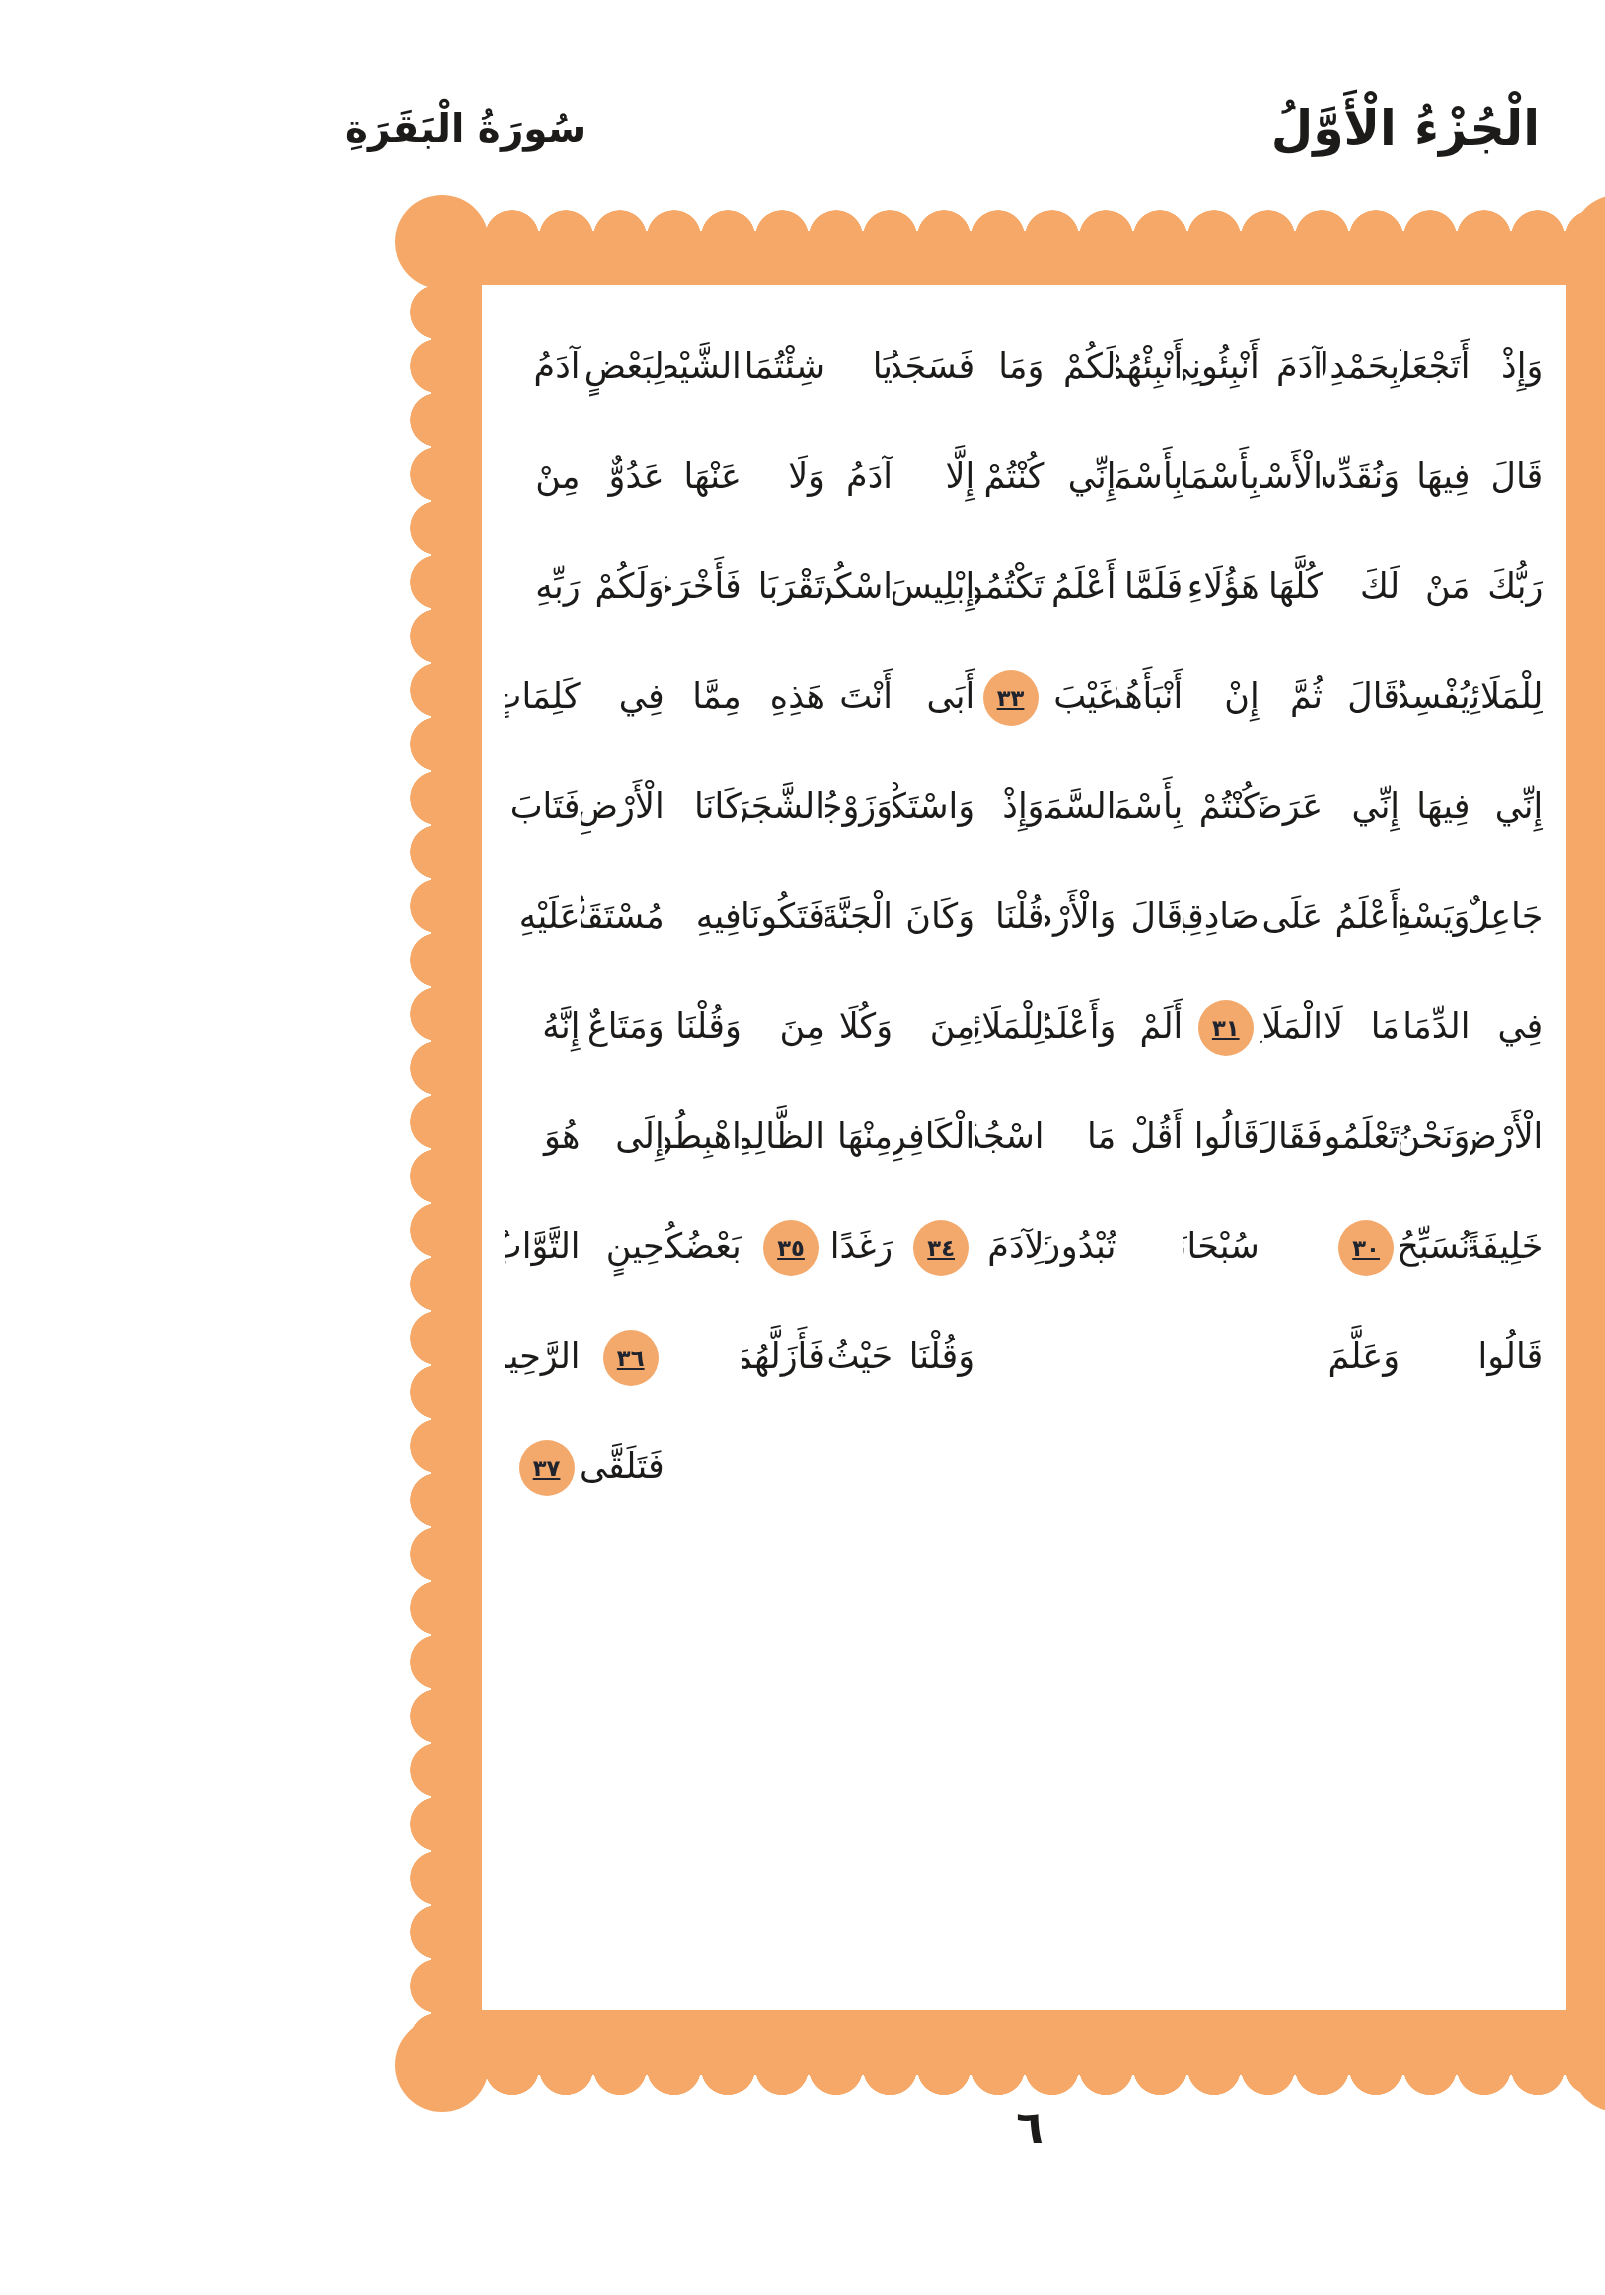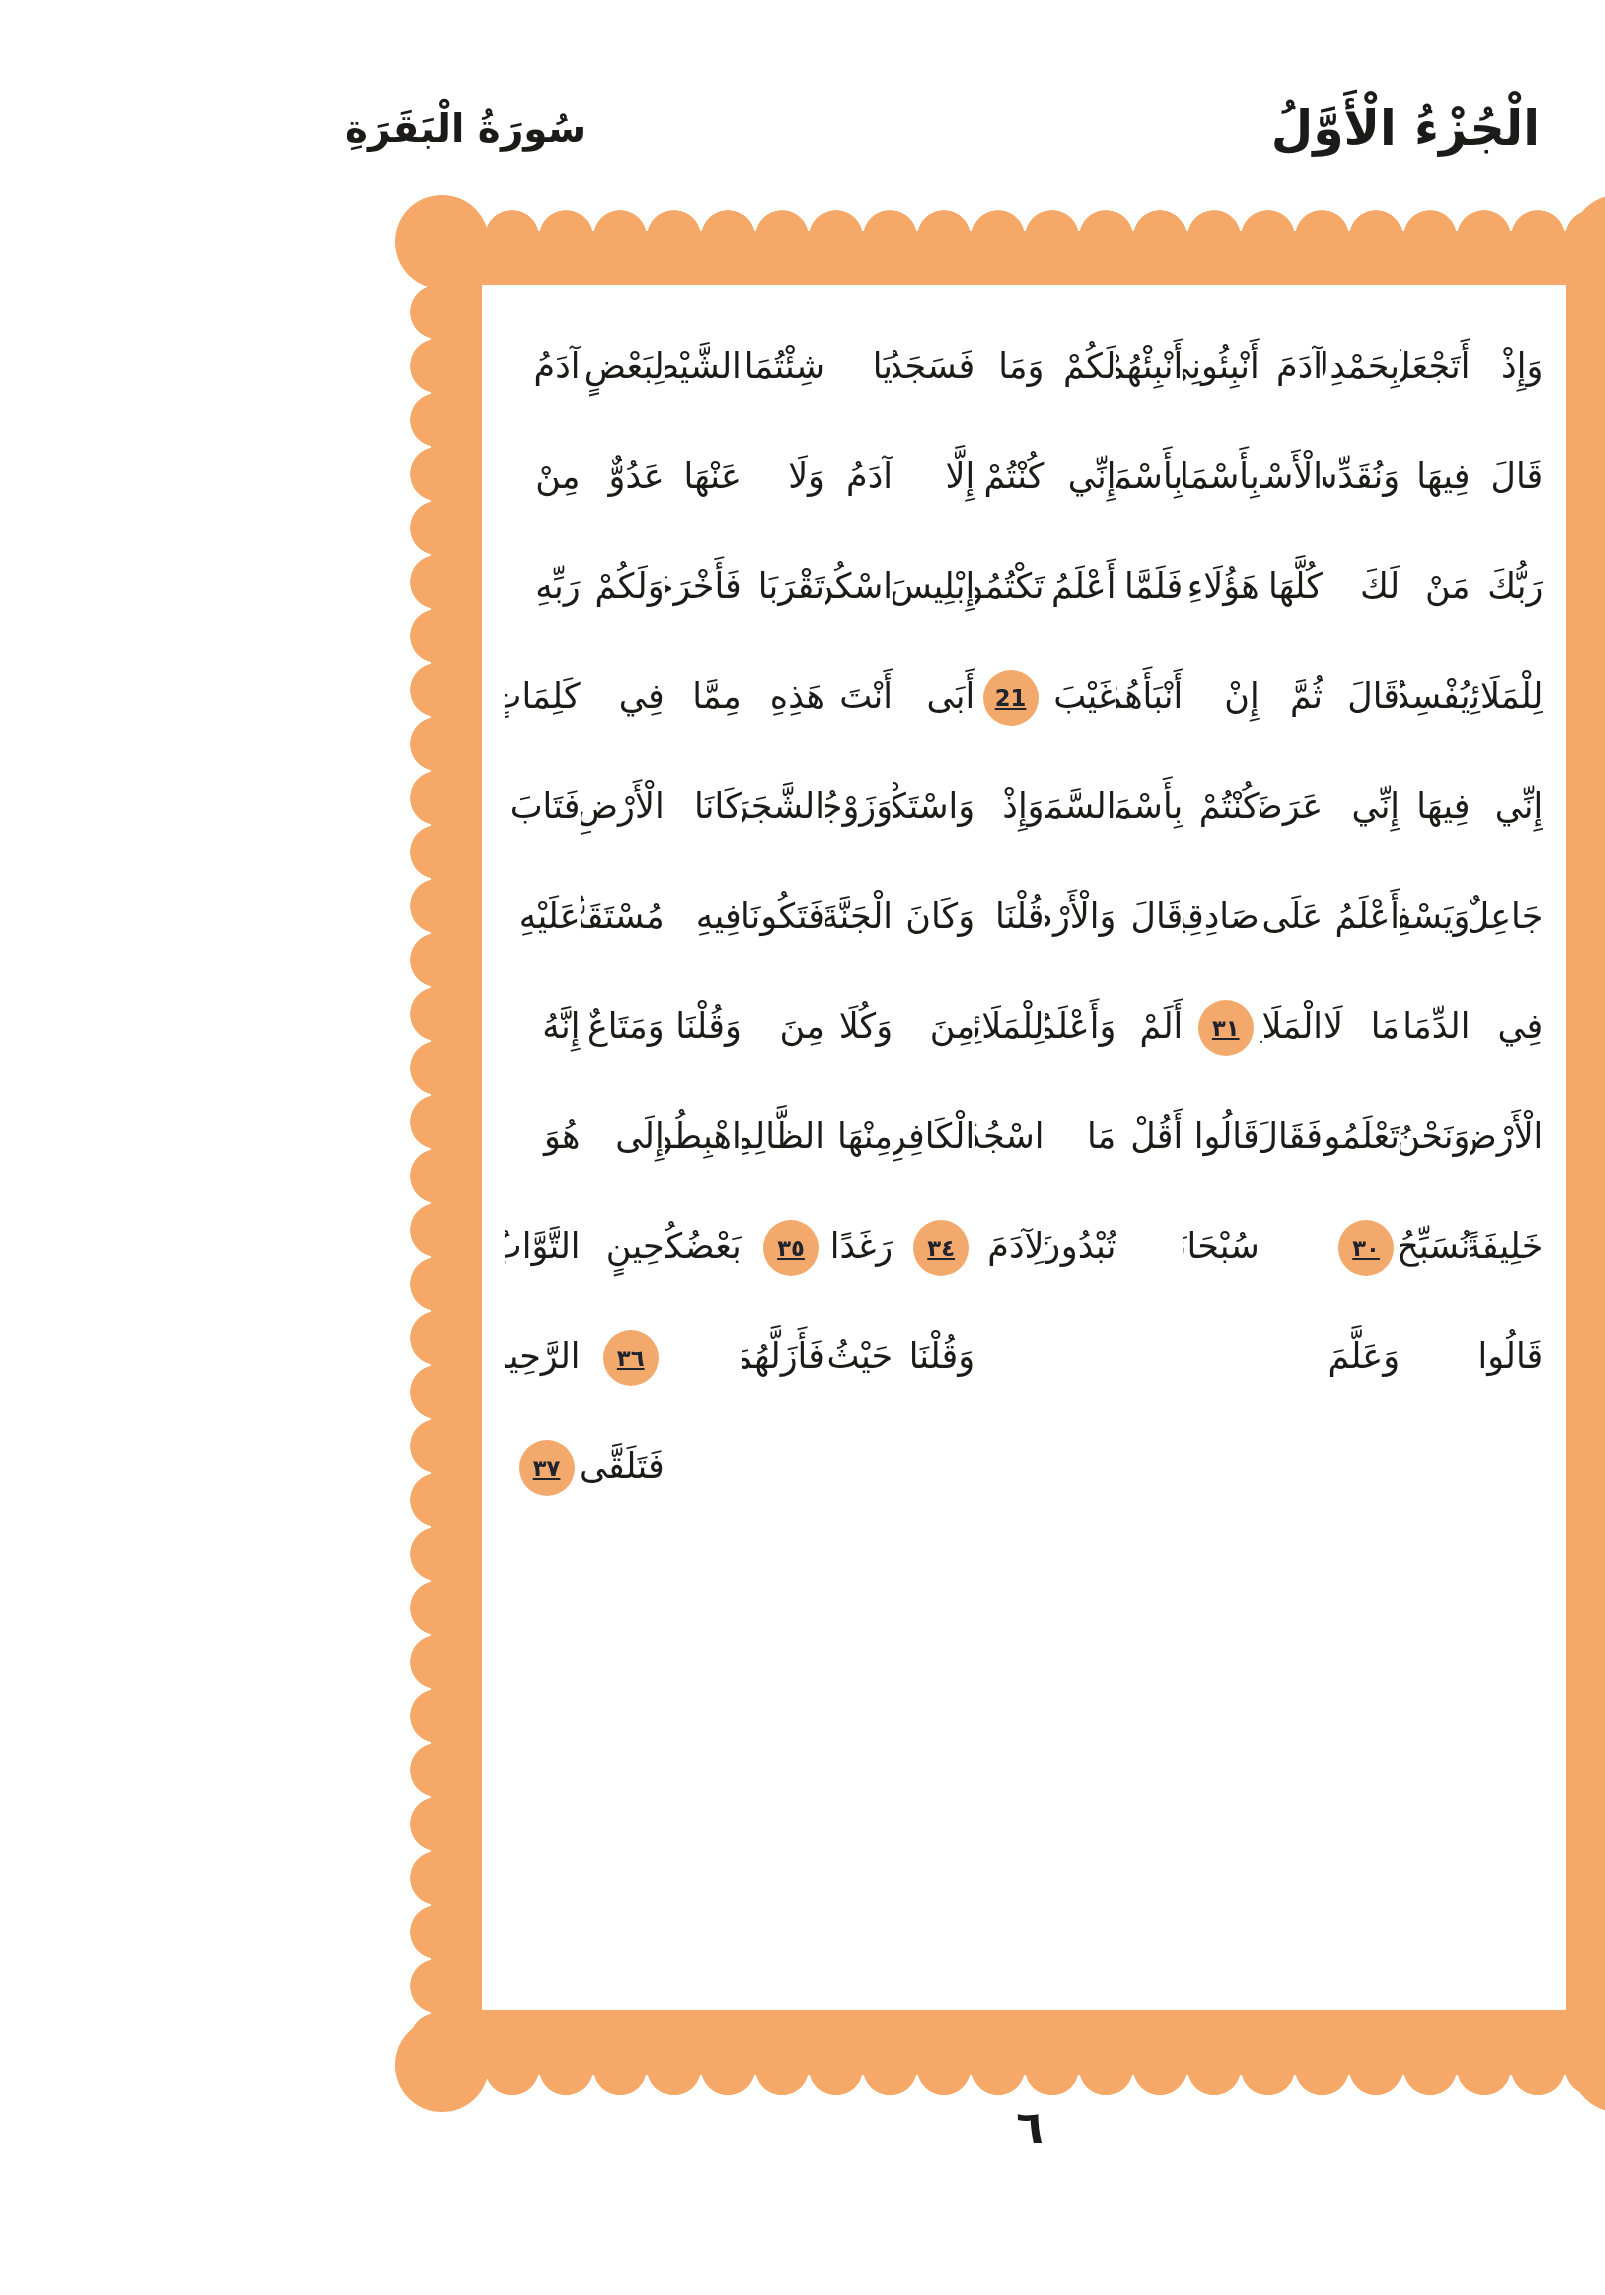--- a/index.html
+++ b/index.html
@@ -131,21 +131,21 @@
 
   <div class="inner">
     <div class="text-area">
         <div class="line"><span class="words">وَإِذْ قَالَ رَبُّكَ لِلْمَلَائِكَةِ إِنِّي جَاعِلٌ فِي الْأَرْضِ خَلِيفَةً قَالُوا</span></div>
         <div class="line"><span class="words">أَتَجْعَلُ فِيهَا مَنْ يُفْسِدُ فِيهَا وَيَسْفِكُ الدِّمَاءَ وَنَحْنُ نُسَبِّحُ</span></div>
         <div class="line"><span class="words">بِحَمْدِكَ وَنُقَدِّسُ لَكَ قَالَ إِنِّي أَعْلَمُ مَا لَا تَعْلَمُونَ</span> <span class="verse-marker">٣٠</span> <span class="words">وَعَلَّمَ</span></div>
         <div class="line"><span class="words">آدَمَ الْأَسْمَاءَ كُلَّهَا ثُمَّ عَرَضَهُمْ عَلَى الْمَلَائِكَةِ فَقَالَ</span></div>
         <div class="line"><span class="words">أَنْبِئُونِي بِأَسْمَاءِ هَؤُلَاءِ إِنْ كُنْتُمْ صَادِقِينَ</span> <span class="verse-marker">٣١</span> <span class="words">قَالُوا سُبْحَانَكَ</span></div>
         <div class="line"><span class="words">أَنْبِئْهُمْ بِأَسْمَائِهِمْ فَلَمَّا أَنْبَأَهُمْ بِأَسْمَائِهِمْ قَالَ أَلَمْ أَقُلْ</span></div>
         <div class="line"><span class="words">لَكُمْ إِنِّي أَعْلَمُ غَيْبَ السَّمَاوَاتِ وَالْأَرْضِ وَأَعْلَمُ مَا تُبْدُونَ</span></div>
-        <div class="line"><span class="words">وَمَا كُنْتُمْ تَكْتُمُونَ</span> <span class="verse-marker">21</span> <span class="words">وَإِذْ قُلْنَا لِلْمَلَائِكَةِ اسْجُدُوا لِآدَمَ</span></div>
+        <div class="line"><span class="words">وَمَا كُنْتُمْ تَكْتُمُونَ</span> <span class="verse-marker">٣٣</span> <span class="words">وَإِذْ قُلْنَا لِلْمَلَائِكَةِ اسْجُدُوا لِآدَمَ</span></div>
         <div class="line"><span class="words">فَسَجَدُوا إِلَّا إِبْلِيسَ أَبَى وَاسْتَكْبَرَ وَكَانَ مِنَ الْكَافِرِينَ</span> <span class="verse-marker">٣٤</span> <span class="words">وَقُلْنَا</span></div>
         <div class="line"><span class="words">يَا آدَمُ اسْكُنْ أَنْتَ وَزَوْجُكَ الْجَنَّةَ وَكُلَا مِنْهَا رَغَدًا حَيْثُ</span></div>
         <div class="line"><span class="words">شِئْتُمَا وَلَا تَقْرَبَا هَذِهِ الشَّجَرَةَ فَتَكُونَا مِنَ الظَّالِمِينَ</span> <span class="verse-marker">٣٥</span> <span class="words">فَأَزَلَّهُمَا</span></div>
         <div class="line"><span class="words">الشَّيْطَانُ عَنْهَا فَأَخْرَجَهُمَا مِمَّا كَانَا فِيهِ وَقُلْنَا اهْبِطُوا بَعْضُكُمْ</span></div>
         <div class="line"><span class="words">لِبَعْضٍ عَدُوٌّ وَلَكُمْ فِي الْأَرْضِ مُسْتَقَرٌّ وَمَتَاعٌ إِلَى حِينٍ</span> <span class="verse-marker">٣٦</span> <span class="words">فَتَلَقَّى</span></div>
         <div class="line"><span class="words">آدَمُ مِنْ رَبِّهِ كَلِمَاتٍ فَتَابَ عَلَيْهِ إِنَّهُ هُوَ التَّوَّابُ الرَّحِيمُ</span> <span class="verse-marker">٣٧</span></div>
       </div>
   </div>
 
   <div class="page-number">٦</div>

